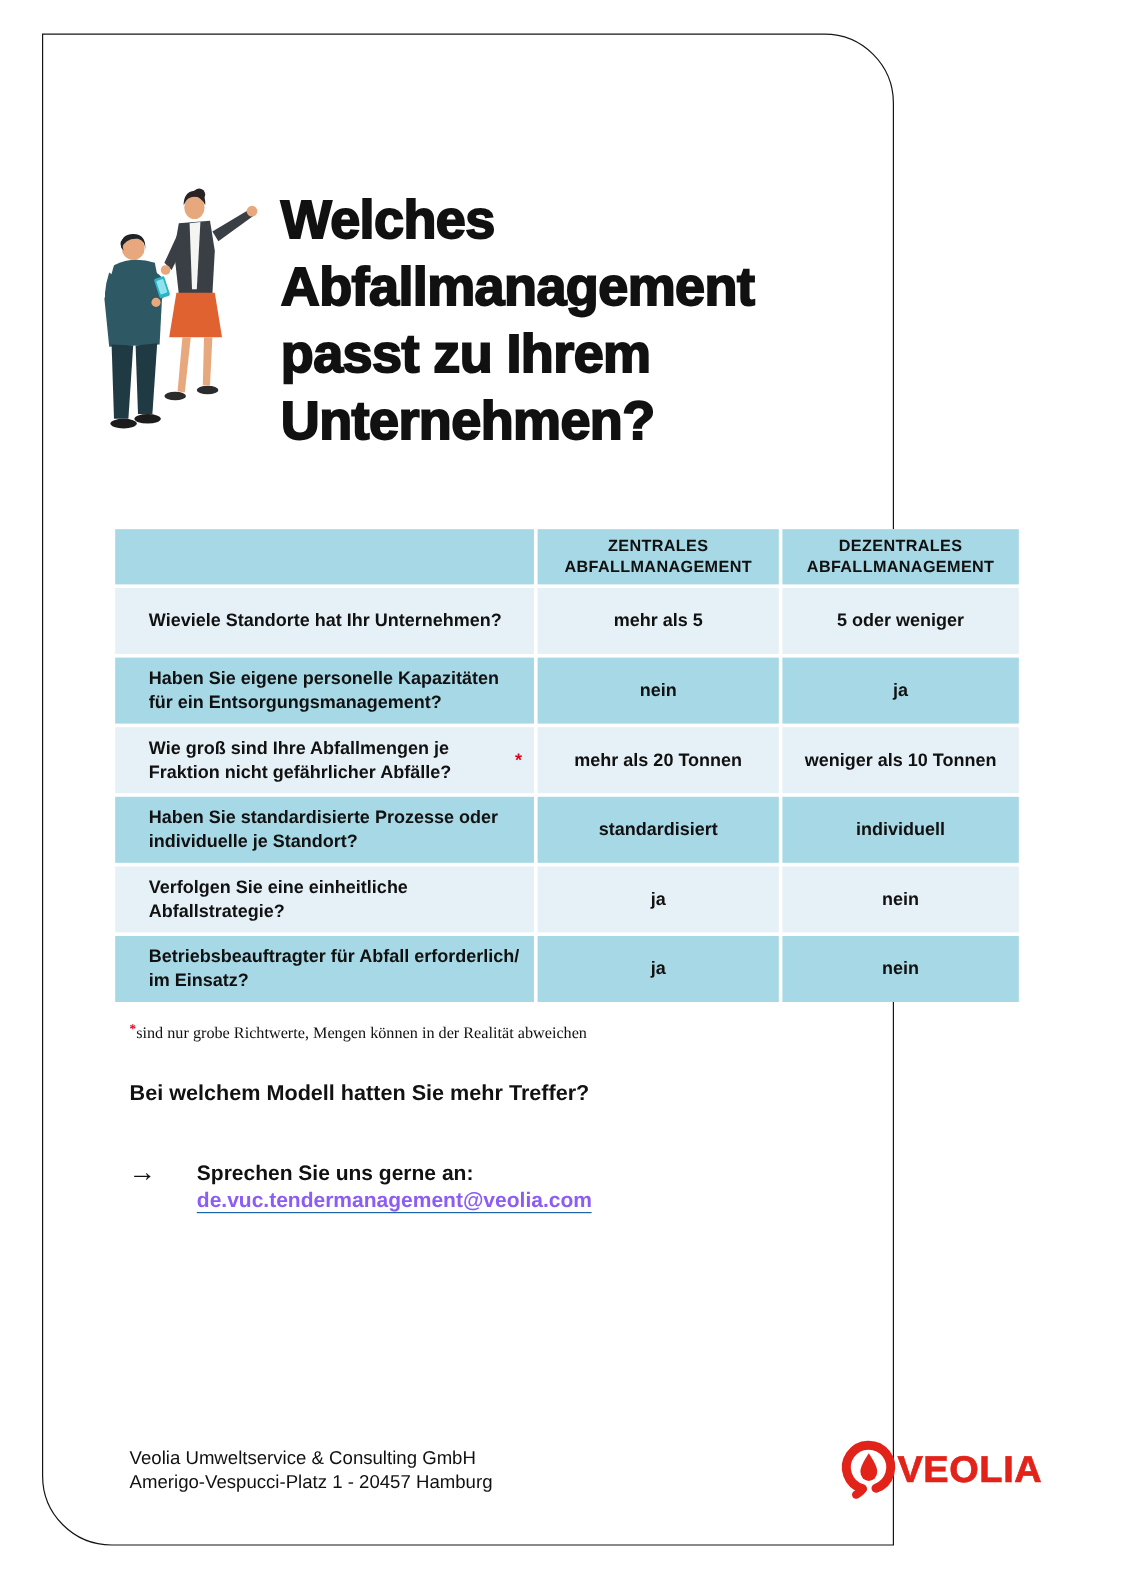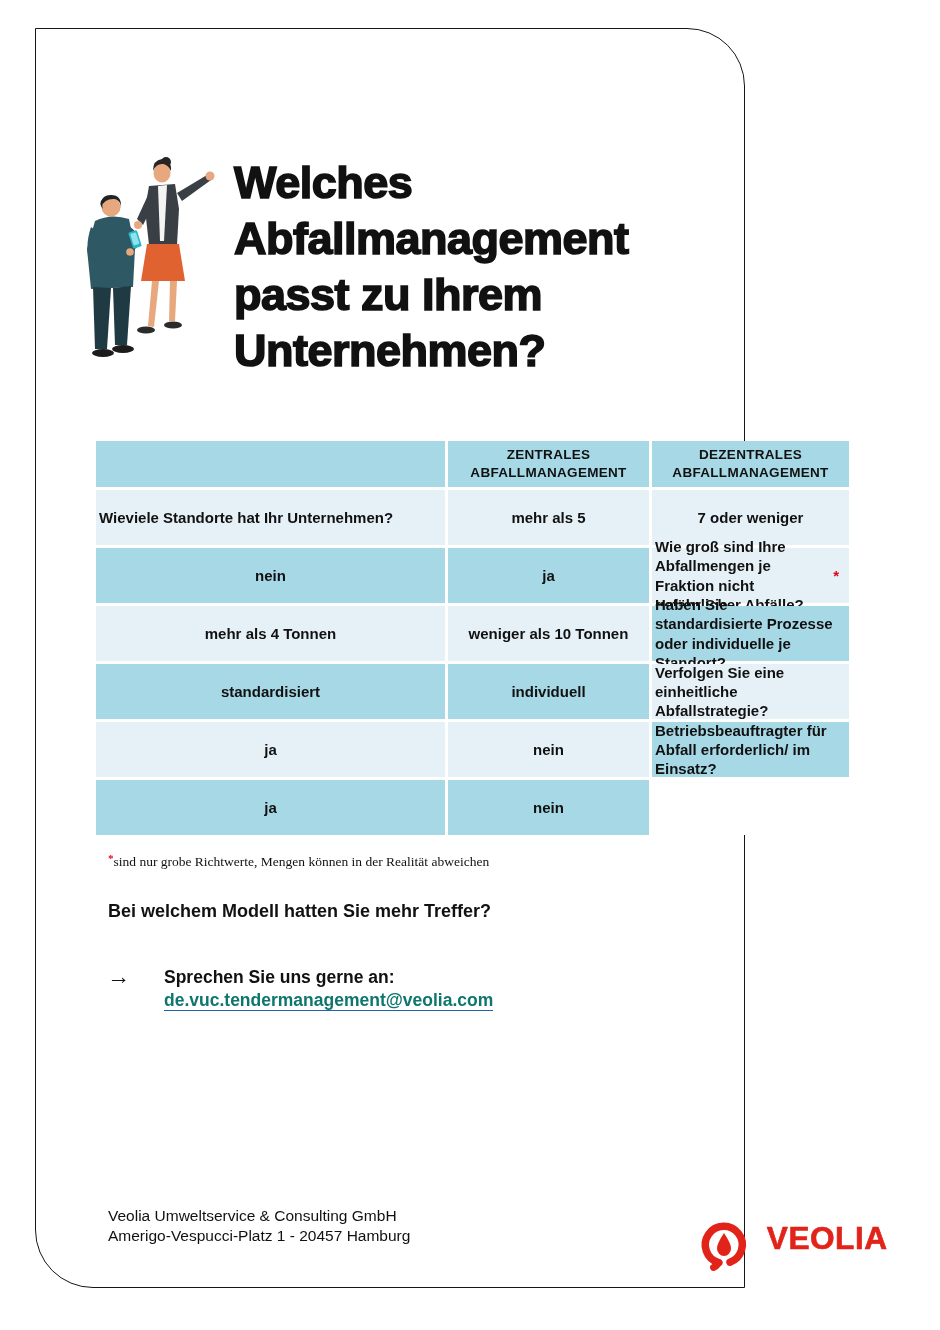--- a/index.html
+++ b/index.html
@@ -48,21 +48,21 @@
     background: #a6d8e5;
     justify-content: center;
     text-align: center;
     font-weight: bold;
     font-size: 13.5px;
     line-height: 1.35;
     letter-spacing: 0.3px;
     padding: 0 22px;
   }
   .cell.q {
-    padding-left: 3px;
+    padding-left: 28px;
     padding-right: 10px;
     font-weight: bold;
     font-size: 15px;
     line-height: 1.28;
   }
   .cell.v {
     justify-content: center;
     text-align: left;
     font-weight: bold;
     font-size: 15px;
@@ -95,38 +95,38 @@
     font-weight: bold;
   }
   .cta-block {
     position: absolute;
     left: 128px; top: 937px;
     font-size: 17.5px;
     font-weight: bold;
     line-height: 23px;
   }
   .cta-block a {
-    color: #0f766e;
+    color: #8b5cf6;
     text-decoration: none;
     border-bottom: 1.6px solid #1e64a8;
     cursor: pointer;
     margin-top: 20px;
   }
   .footer-text {
     position: absolute;
     left: 72px; top: 1177px;
     font-size: 15.5px;
     line-height: 20px;
   }
   .logo {
     position: absolute;
     left: 663px; top: 1170px;
     display: flex;
-    gap: 19px;
-    margin-top: 22px;
+    align-items: center;
+    gap: 0;
   }
   .logo-mark { width: 50px; height: 52px; }
   .logo-word {
     color: #e2231a;
     font-size: 31px;
     font-weight: bold;
     letter-spacing: 0.5px;
     transform: scaleX(1.02);
     -webkit-text-stroke: 0.6px #e2231a;
   }
@@ -196,30 +196,34 @@
   <div class="table">
     <div class="cell hdr"></div>
     <div class="cell hdr">ZENTRALES ABFALLMANAGEMENT</div>
     <div class="cell hdr">DEZENTRALES ABFALLMANAGEMENT</div>
 
     <div class="cell q row-light">
         <span>Wieviele Standorte hat Ihr Unternehmen?</span>
         <span class="mark"></span>
       </div>
     <div class="cell v row-light">mehr als 5</div>
-    <div class="cell v row-light">7 oder weniger</div>
-
+    <div class="cell v row-light">5 oder weniger</div>
+
+    <div class="cell q row-mid">
+        <span>Haben Sie eigene personelle Kapazitäten für ein Entsorgungsmanagement?</span>
+        <span class="mark"></span>
+      </div>
     <div class="cell v row-mid">nein</div>
     <div class="cell v row-mid">ja</div>
 
     <div class="cell q row-light">
         <span>Wie groß sind Ihre Abfallmengen je Fraktion nicht gefährlicher Abfälle?</span>
         <span class="mark">*</span>
       </div>
-    <div class="cell v row-light">mehr als 4 Tonnen</div>
+    <div class="cell v row-light">mehr als 20 Tonnen</div>
     <div class="cell v row-light">weniger als 10 Tonnen</div>
 
     <div class="cell q row-mid">
         <span>Haben Sie standardisierte Prozesse oder individuelle je Standort?</span>
         <span class="mark"></span>
       </div>
     <div class="cell v row-mid">standardisiert</div>
     <div class="cell v row-mid">individuell</div>
 
     <div class="cell q row-light">

